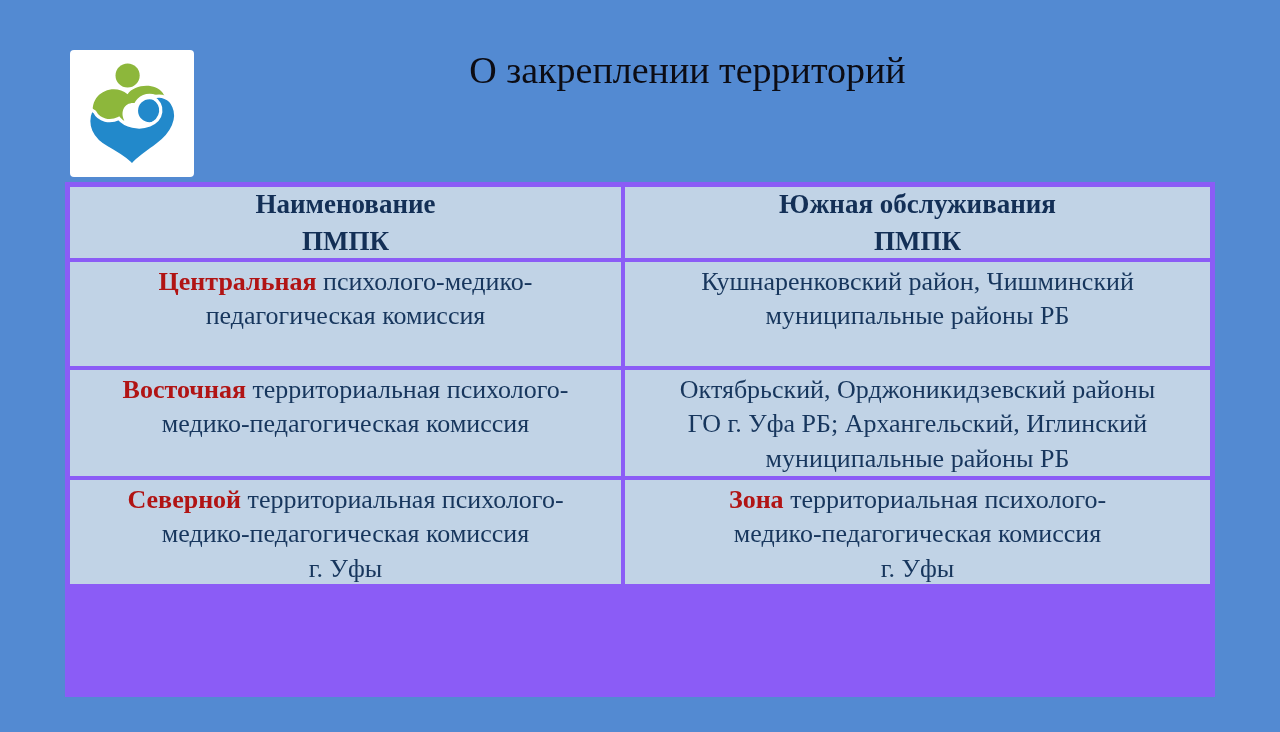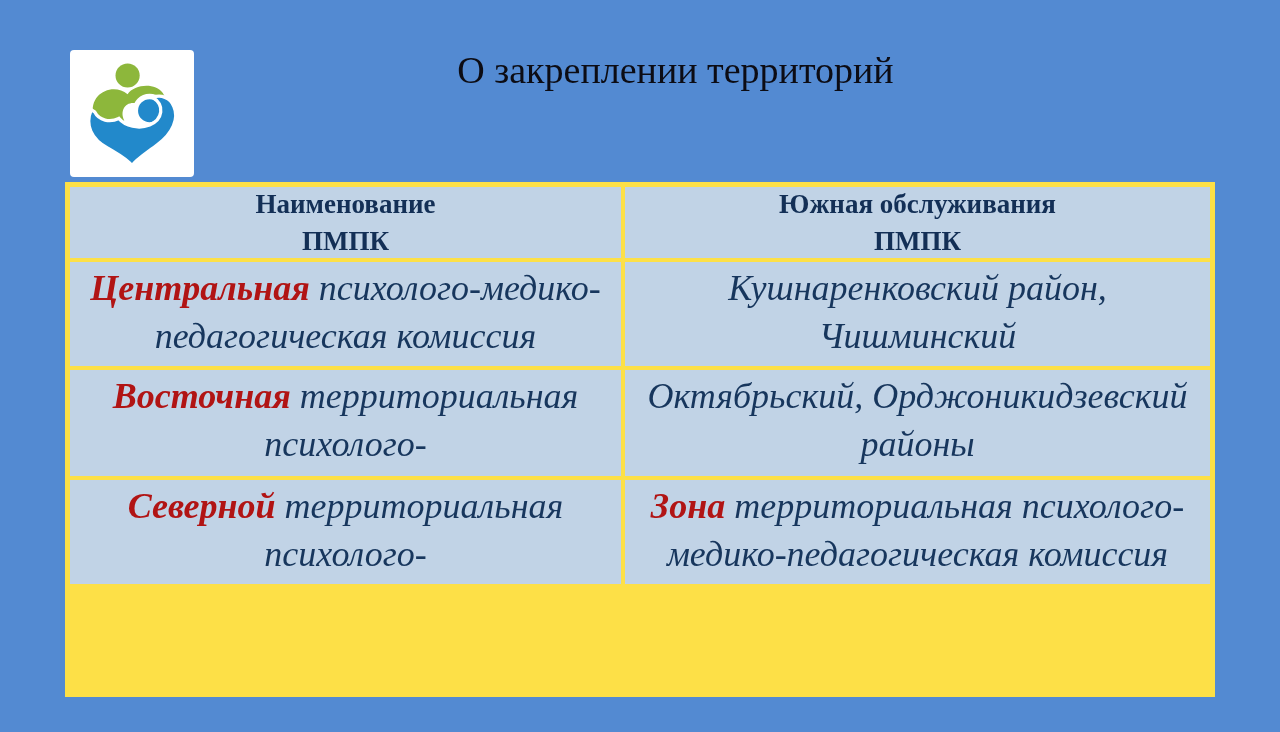--- a/index.html
+++ b/index.html
@@ -18,34 +18,34 @@
     position:absolute;
     left:70px; top:50px;
     width:124px; height:127px;
     background:#ffffff;
     border-radius:4px;
     display:flex; align-items:center; justify-content:center;
   }
   .logo-box svg { width:110px; height:112px; }
   .title-block {
     position:absolute;
-    left:188px; top:46px;
+    left:200px; top:46px;
     width:975px;
     text-align:center;
     color:#0c0c14;
     font-size:38px;
     line-height:1.28;
     font-weight:normal;
   }
   .pmpk-table {
     position:absolute;
     left:65px; top:182px;
     width:1150px; height:515px;
     box-sizing:border-box;
-    background:#fde047;
+    background:#8b5cf6;
     padding:5px;
     display:grid;
     grid-template-columns:551px 1fr;
     grid-template-rows:71px 104px 106px 104px 1fr;
     gap:4px;
   }
   .cell {
     background:#c1d3e6;
     color:#17365d;
     text-align:center;
@@ -55,23 +55,22 @@
   }
   .cell.header {
     display:flex; align-items:center; justify-content:center;
     font-weight:bold;
     font-size:27px;
     line-height:1.35;
     color:#132f56;
   }
   .cell.body {
     padding:3px 8px 0 8px;
-    font-size:36px;
+    font-size:26px;
     line-height:1.32;
-    font-style:italic;
   }
   .red-word {
     color:#b11414;
     font-weight:bold;
   }
 </style>
 </head>
 <body>
 
 <div class="slide">

